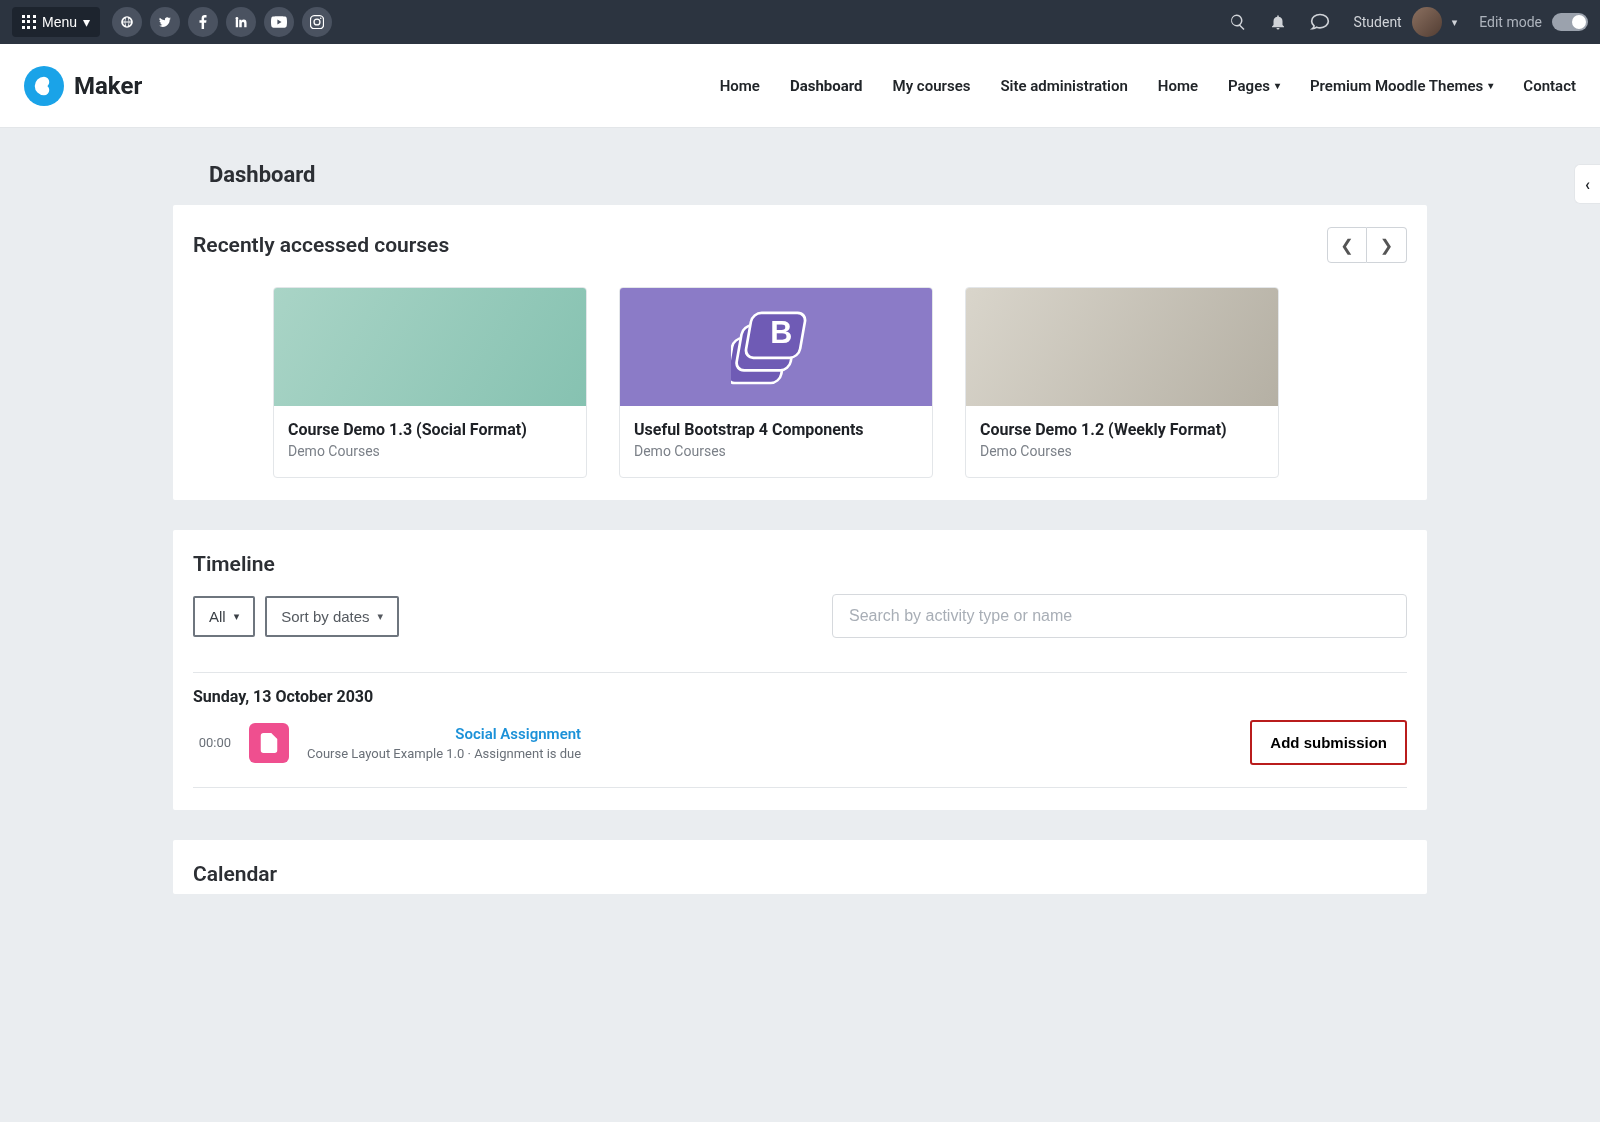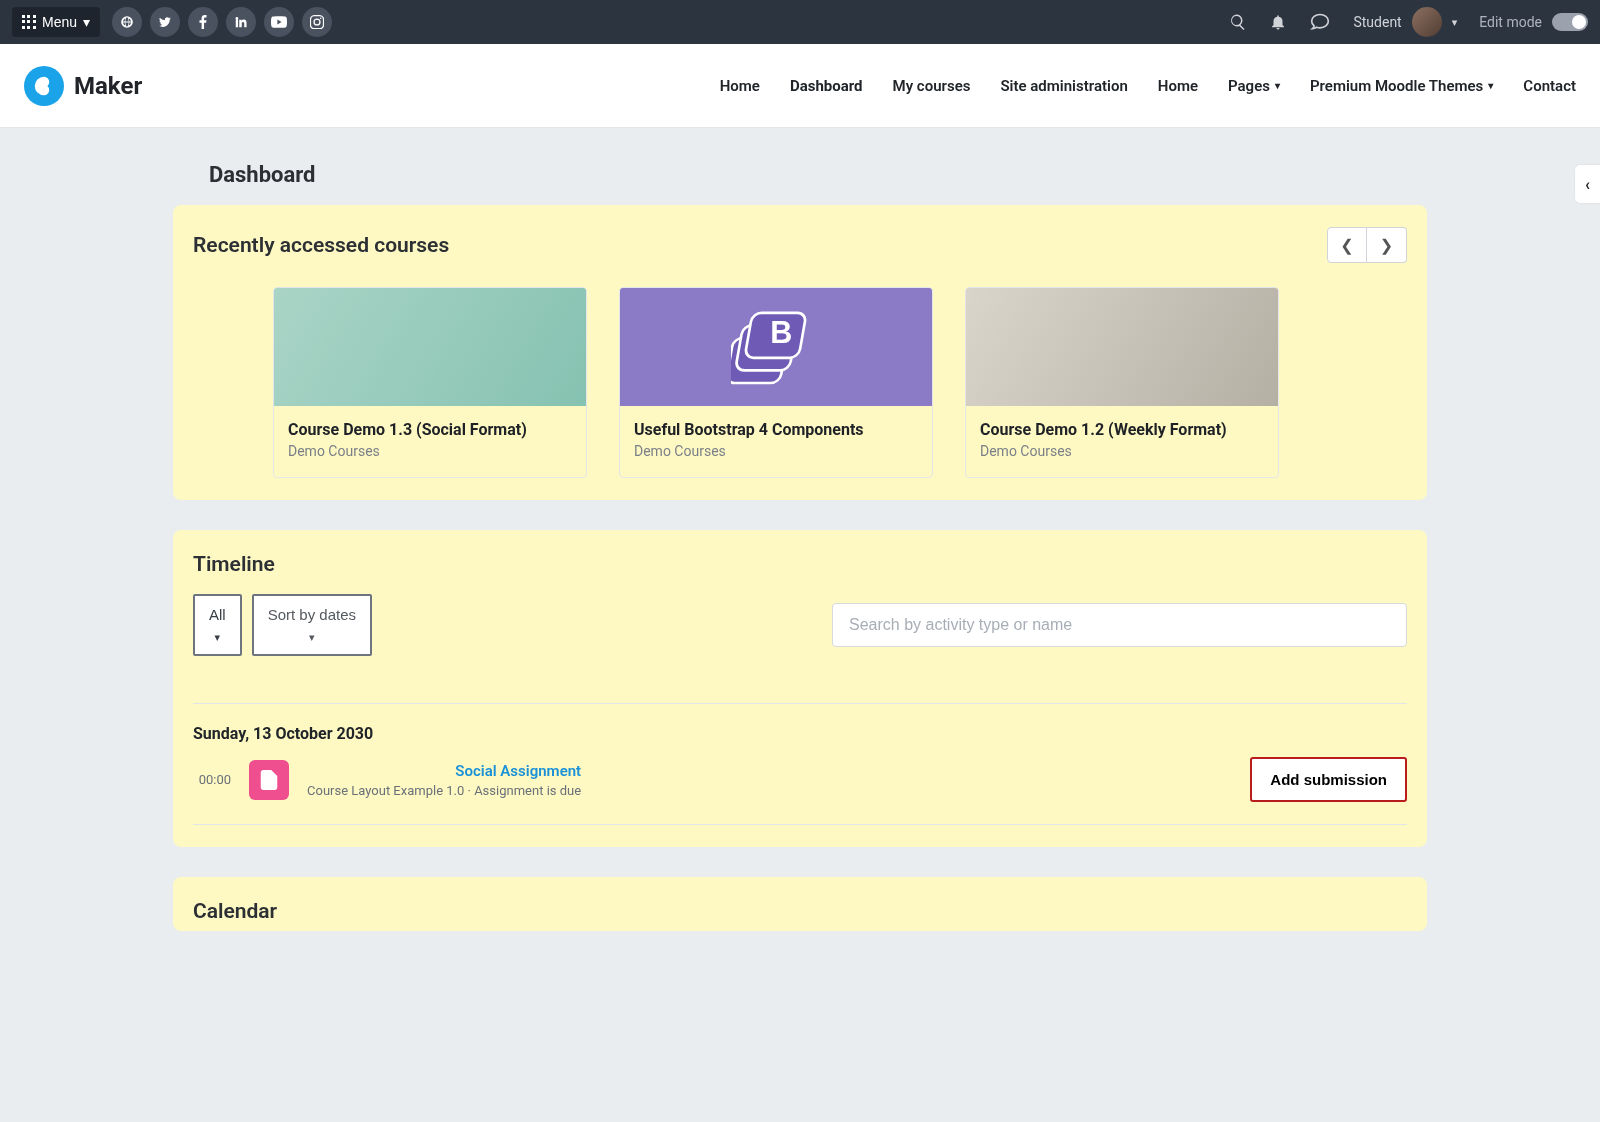--- a/index.html
+++ b/index.html
@@ -25,48 +25,48 @@
 .mainbar { background: #fff; height: 84px; display: flex; align-items: center; padding: 0 24px; justify-content: space-between; border-bottom:1px solid #e3e6e9;}
 .brand { display: flex; align-items: center; gap: 10px; font-size: 24px; font-weight: 700; }
 .brand-icon { width: 40px; height: 40px; background:#1aa3e8; border-radius:50%; display:flex; align-items:center; justify-content:center; color:#fff; font-weight:bold; font-size:20px;}
 .mainnav { display: flex; gap: 30px; }
 .navlink { font-size: 15px; font-weight:600; cursor:pointer; display:flex; align-items:center; gap:5px;}
 .navlink.active { font-weight:700; }
 
 
 .page { max-width: 1254px; margin: 0 auto; }
 .page-title { font-size: 22px; font-weight:700; padding: 34px 36px 18px; color:#2c2f34;}
-.card { background: #fef9c3; margin-bottom: 30px; padding: 22px 20px; border-radius: 8px; }
+.card { background: #ffffff; margin-bottom: 30px; padding: 22px 20px; border-radius: 2px; }
 .section-head { display:flex; align-items:center; justify-content:space-between; }
 .section-title { font-size: 21px; font-weight:600; color:#2c2f34; }
 
 .nav-arrows { display:flex; }
 .arrow-btn { width:40px; height:36px; border:1px solid #d0d4d9; background:#fff; display:flex; align-items:center; justify-content:center; cursor:pointer; font-size:16px; color:#555;}
 .arrow-btn:first-child{border-radius:4px 0 0 4px;}
 .arrow-btn:last-child{border-radius:0 4px 4px 0; border-left:none;}
 
 .courses-row { display:flex; gap:32px; margin-top:24px; padding: 0 80px;}
 .course-card { width: 314px; border:1px solid #e3e6e9; border-radius:4px; overflow:hidden; cursor:pointer;}
 .course-img { height: 118px; background:#8b7bc7; display:flex; align-items:center; justify-content:center; font-size:40px; color:#fff;}
 .course-img.c1 { background: linear-gradient(120deg,#a9d4c6,#86c2b1);}
 .course-img.c3 { background: linear-gradient(120deg,#d9d5cb,#b5b0a4);}
 .course-body { padding:14px 14px 18px;}
 .course-title { font-size:16px; font-weight:700; color:#1e2126;}
 .course-cat { font-size:14px; color:#7b8088; margin-top:4px;}
 
 
 .filters { display:flex; align-items:center; justify-content:space-between; margin-top:18px;}
 .filter-group{ display:flex; gap:10px;}
-.filter-btn { border:2px solid #6e757e; background:#fff; padding:10px 14px; font-size:15px; color:#3a3f45; display:flex; align-items:center; gap:8px; cursor:pointer; border-radius:2px;flex-direction:column;}
+.filter-btn { border:2px solid #6e757e; background:#fff; padding:10px 14px; font-size:15px; color:#3a3f45; display:flex; align-items:center; gap:8px; cursor:pointer; border-radius:2px;}
 .filter-btn.light { border-color:#6e757e; color:#54595f;}
 .search-box { flex:1; max-width:575px;}
 .search-box input{ width:100%; padding:12px 16px; border:1px solid #d6d9dd; border-radius:4px; font-size:16px; color:#333;}
 .search-box input::placeholder{color:#a8aeb6;}
 
-.timeline-date { font-size:16px; font-weight:700; margin-top:47px; border-top:1px solid #e3e6e9; padding-top:20px;}
+.timeline-date { font-size:16px; font-weight:700; margin-top:34px; border-top:1px solid #e3e6e9; padding-top:14px;}
 .timeline-item{ display:flex; align-items:center; justify-content:space-between; padding:14px 0 22px; border-bottom:1px solid #e3e6e9;}
 .ti-left{display:flex; align-items:center; gap:18px;text-align:right;}
 .time { font-size:13px; color:#6a7078; width:38px;}
 .assign-icon{width:40px;height:40px;background:#ef4f8f;border-radius:6px;display:flex;align-items:center;justify-content:center;color:#fff;}
 .ti-info .ti-title{ font-size:15px; color:#1b91d8; font-weight:600; cursor:pointer;}
 .ti-info .ti-sub{ font-size:13px; color:#6a7078; margin-top:3px;}
 .action-btn{ border:2px solid #b91c1c; background:#fff; padding:12px 18px; font-size:15px; font-weight:600; cursor:pointer; border-radius:3px;}
 
 .side-handle{position:fixed;right:0;top:164px;width:26px;height:40px;background:#fff;border:1px solid #e3e6e9;border-right:none;border-radius:6px 0 0 6px;display:flex;align-items:center;justify-content:center;cursor:pointer;font-weight:bold;}
 

